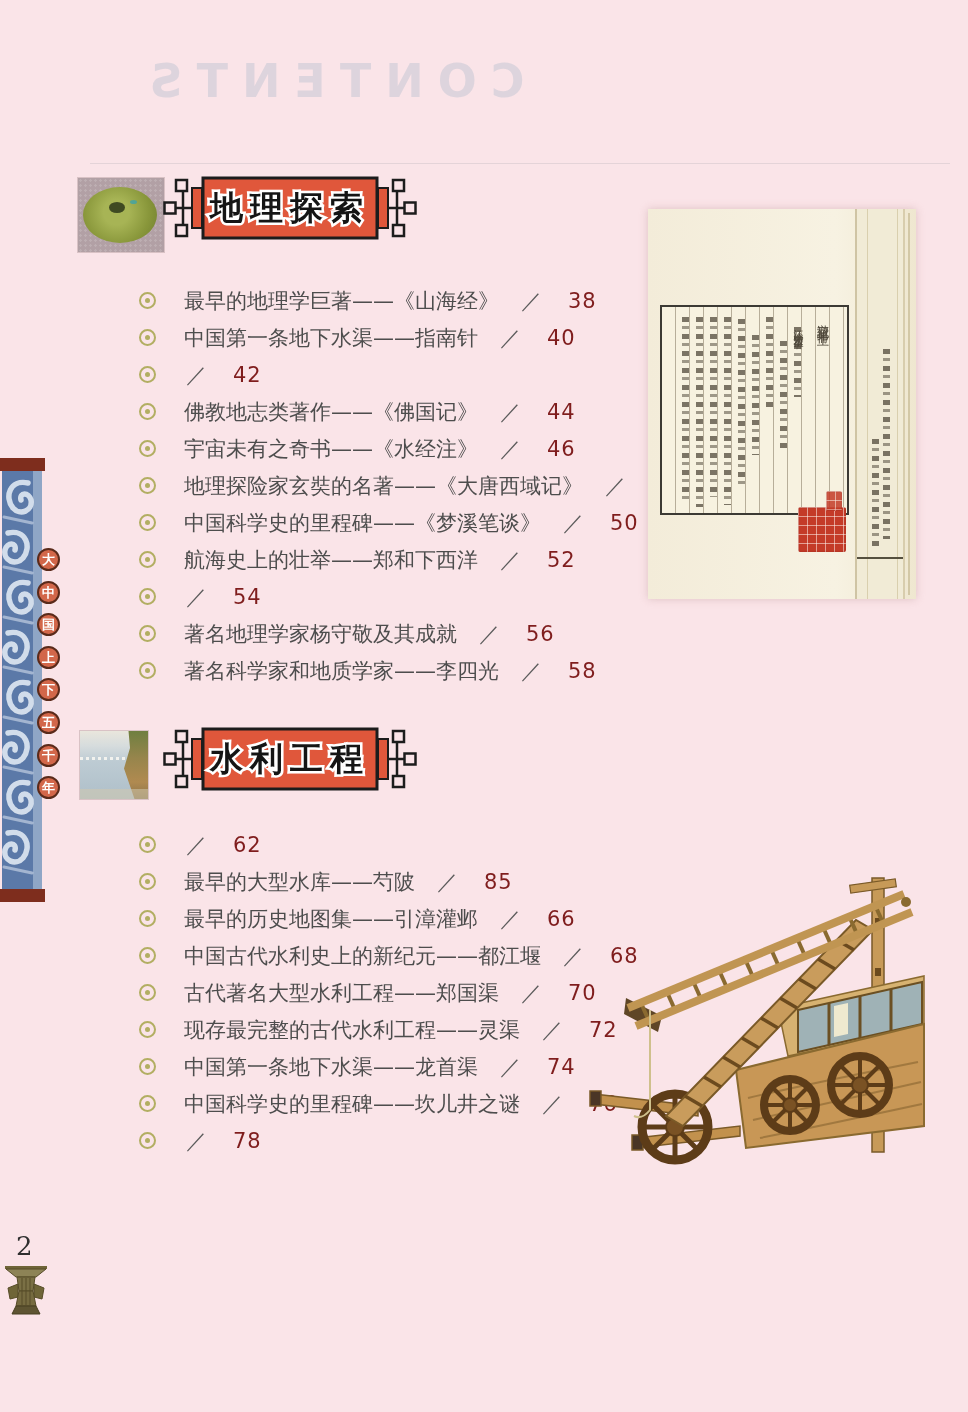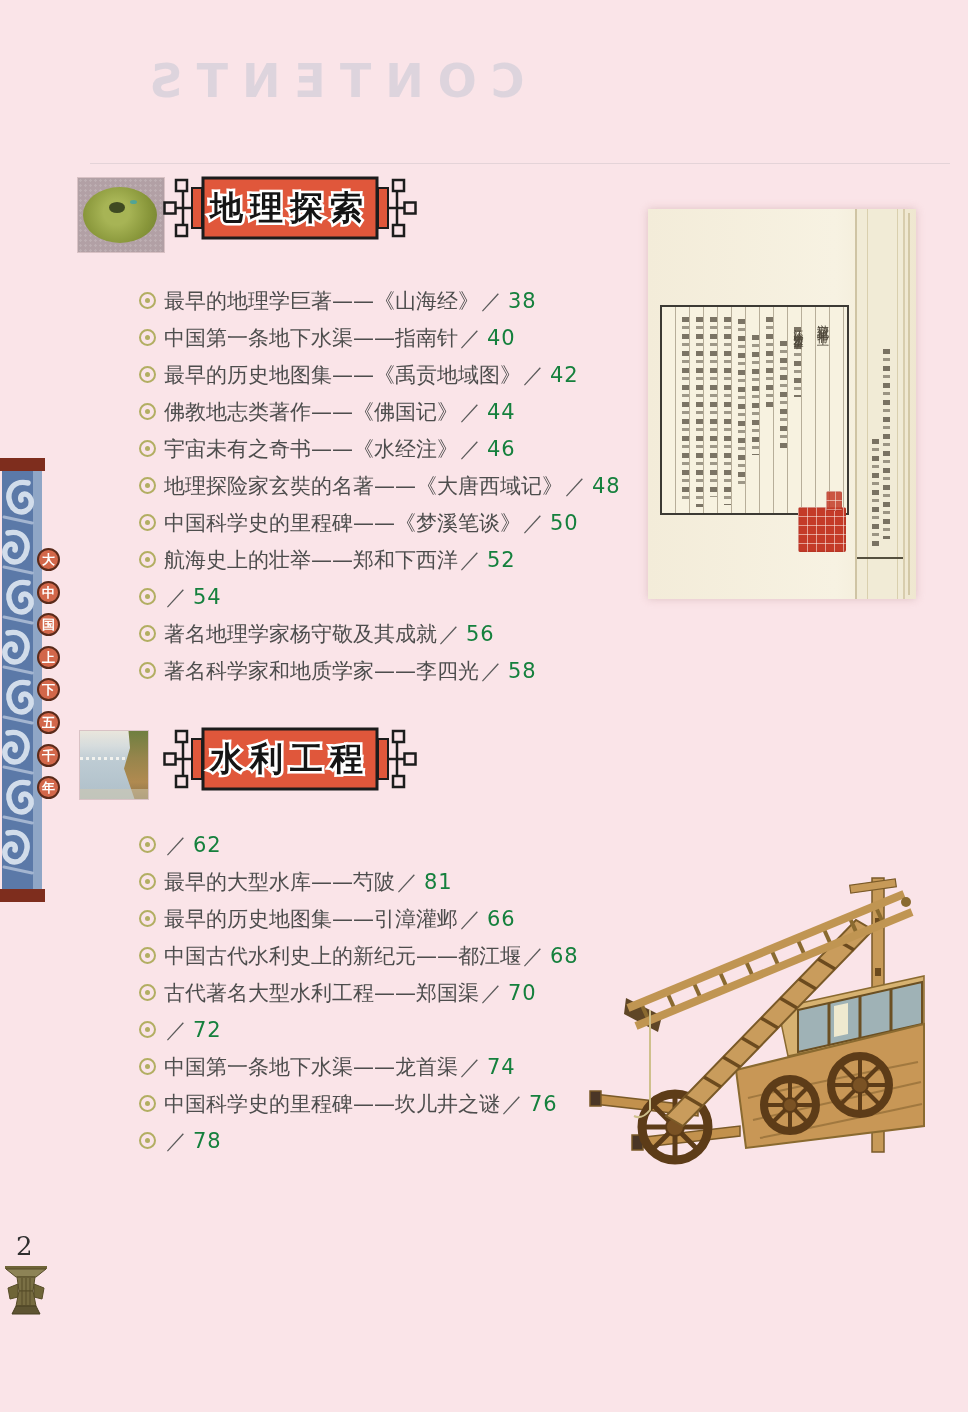--- a/index.html
+++ b/index.html
@@ -43,25 +43,25 @@
   .river-cliff{position:absolute; right:0; top:0; width:30px; height:68px;
     background:linear-gradient(180deg,#6f7f40 0%,#97854c 40%,#b08a50 75%,#8c744a 100%);
     clip-path:polygon(35% 0,100% 0,100% 100%,55% 100%,20% 55%,40% 25%);}
   .river-shore{position:absolute; left:0; bottom:0; width:100%; height:10px; background:rgba(210,200,175,.55);}
 
   .banner{position:absolute; width:254px; height:64px;}
   .banner text{font-family:"DejaVu Sans","Liberation Sans",sans-serif;}
 
   
   .toc-list{position:absolute; left:139px; width:540px;}
-  .toc-row{display:flex; align-items:center; height:37px; font-size:21px; color:#4d4d4d; white-space:nowrap;}
+  .toc-row{display:flex; align-items:center; height:37px; font-size:21px; color:#4d4d4d; white-space:nowrap;gap:20px;}
   .bullet{flex:none; width:13px; height:13px; border:2px solid #b2ae62; border-radius:50%; margin-right:8px; position:relative;}
   .bullet::after{content:''; position:absolute; left:50%; top:50%; width:5px; height:5px; margin:-2.5px 0 0 -2.5px; background:#b2ae62; border-radius:50%;}
   .toc-sep{margin:0 6px 0 2px; color:#5a5a5a;}
-  .toc-page{color:#15803d; letter-spacing:1px;}
+  .toc-page{color:#7f1d1d; letter-spacing:1px;}
 
   
   .book-photo{position:absolute; left:648px; top:209px; width:268px; height:390px;
     background:linear-gradient(90deg,#f3ecd9 0%,#f7f2e2 70%,#efe7d0 100%);
     box-shadow:0 0 8px rgba(190,150,150,.45);}
   .bp-block{position:absolute; left:12px; top:96px; width:189px; height:210px;
     border:2px solid #3c3a34; box-sizing:border-box;
     background-image:repeating-linear-gradient(90deg, rgba(0,0,0,0) 0 13px, rgba(130,118,95,.55) 13px 14px);
     background-color:#f7f2e0;}
   .glyphcol{position:absolute; width:7px;
@@ -160,21 +160,20 @@
         <span class="toc-page">38</span>
       </div>
       <div class="toc-row">
         <span class="bullet"></span>
         <span>中国第一条地下水渠——指南针</span>
         <span class="toc-sep">／</span>
         <span class="toc-page">40</span>
       </div>
       <div class="toc-row">
         <span class="bullet"></span>
-        <span>最早的历史地图集——《禹贡地域图》</span>
         <span class="toc-sep">／</span>
         <span class="toc-page">42</span>
       </div>
       <div class="toc-row">
         <span class="bullet"></span>
         <span>佛教地志类著作——《佛国记》</span>
         <span class="toc-sep">／</span>
         <span class="toc-page">44</span>
       </div>
       <div class="toc-row">
@@ -276,21 +275,21 @@
   <div id="list-1" class="toc-list" style="top:826px">
       <div class="toc-row">
         <span class="bullet"></span>
         <span class="toc-sep">／</span>
         <span class="toc-page">62</span>
       </div>
       <div class="toc-row">
         <span class="bullet"></span>
         <span>最早的大型水库——芍陂</span>
         <span class="toc-sep">／</span>
-        <span class="toc-page">81</span>
+        <span class="toc-page">85</span>
       </div>
       <div class="toc-row">
         <span class="bullet"></span>
         <span>最早的历史地图集——引漳灌邺</span>
         <span class="toc-sep">／</span>
         <span class="toc-page">66</span>
       </div>
       <div class="toc-row">
         <span class="bullet"></span>
         <span>中国古代水利史上的新纪元——都江堰</span>
@@ -298,20 +297,21 @@
         <span class="toc-page">68</span>
       </div>
       <div class="toc-row">
         <span class="bullet"></span>
         <span>古代著名大型水利工程——郑国渠</span>
         <span class="toc-sep">／</span>
         <span class="toc-page">70</span>
       </div>
       <div class="toc-row">
         <span class="bullet"></span>
+        <span>现存最完整的古代水利工程——灵渠</span>
         <span class="toc-sep">／</span>
         <span class="toc-page">72</span>
       </div>
       <div class="toc-row">
         <span class="bullet"></span>
         <span>中国第一条地下水渠——龙首渠</span>
         <span class="toc-sep">／</span>
         <span class="toc-page">74</span>
       </div>
       <div class="toc-row">

